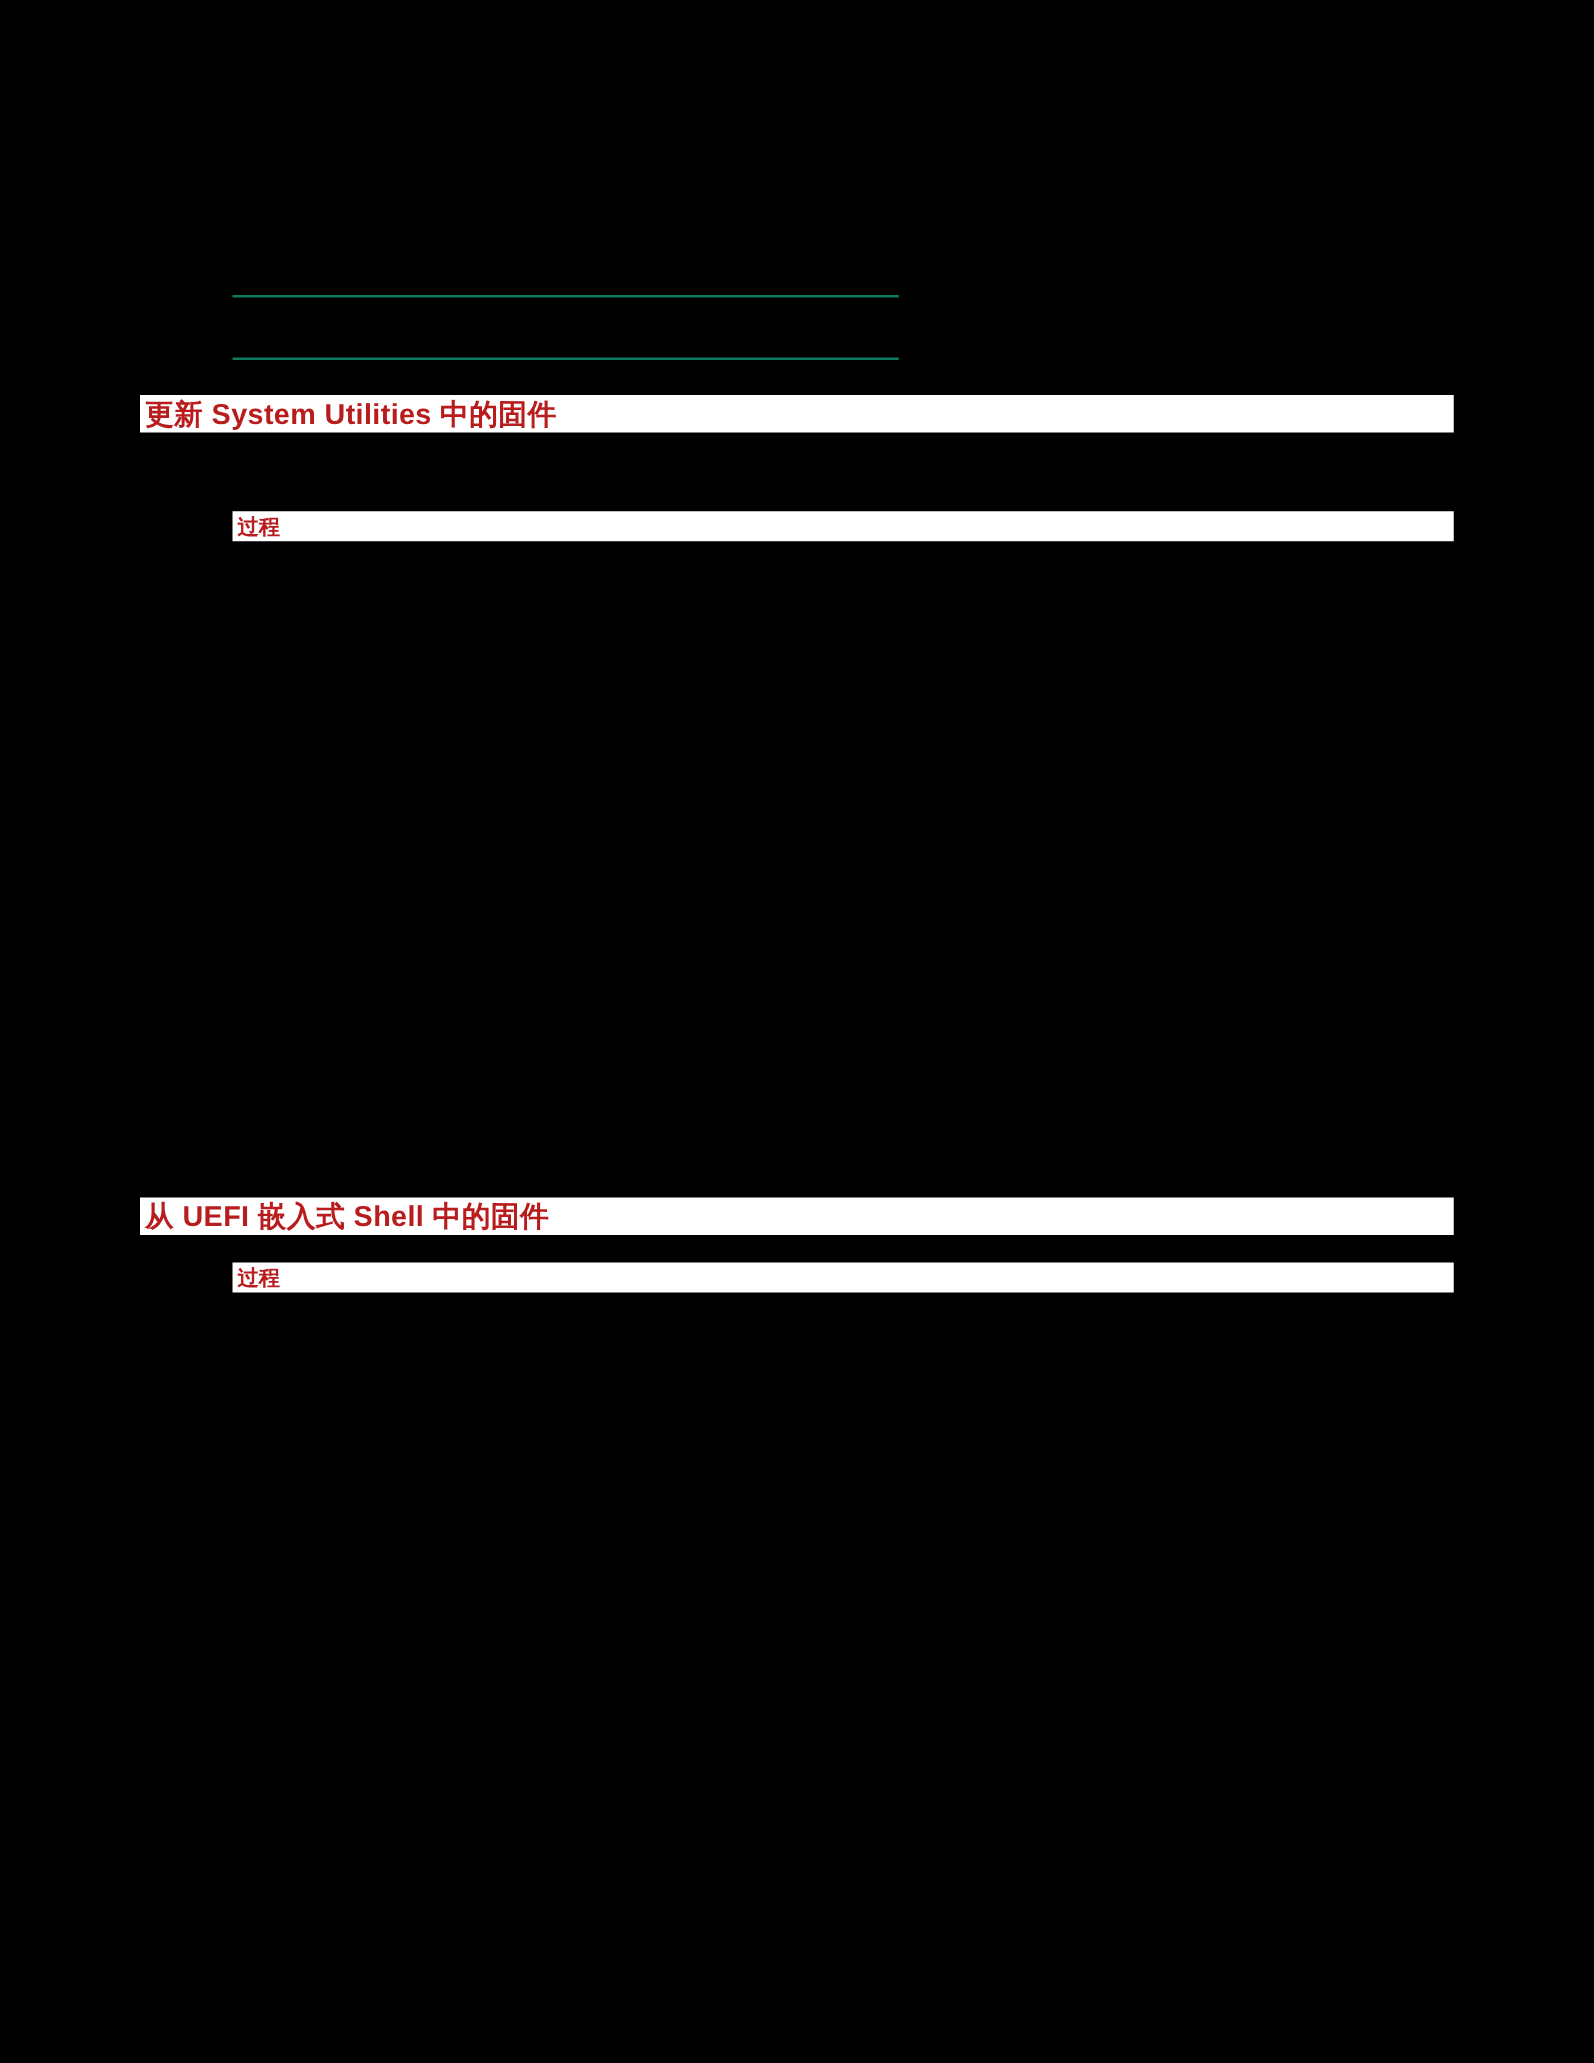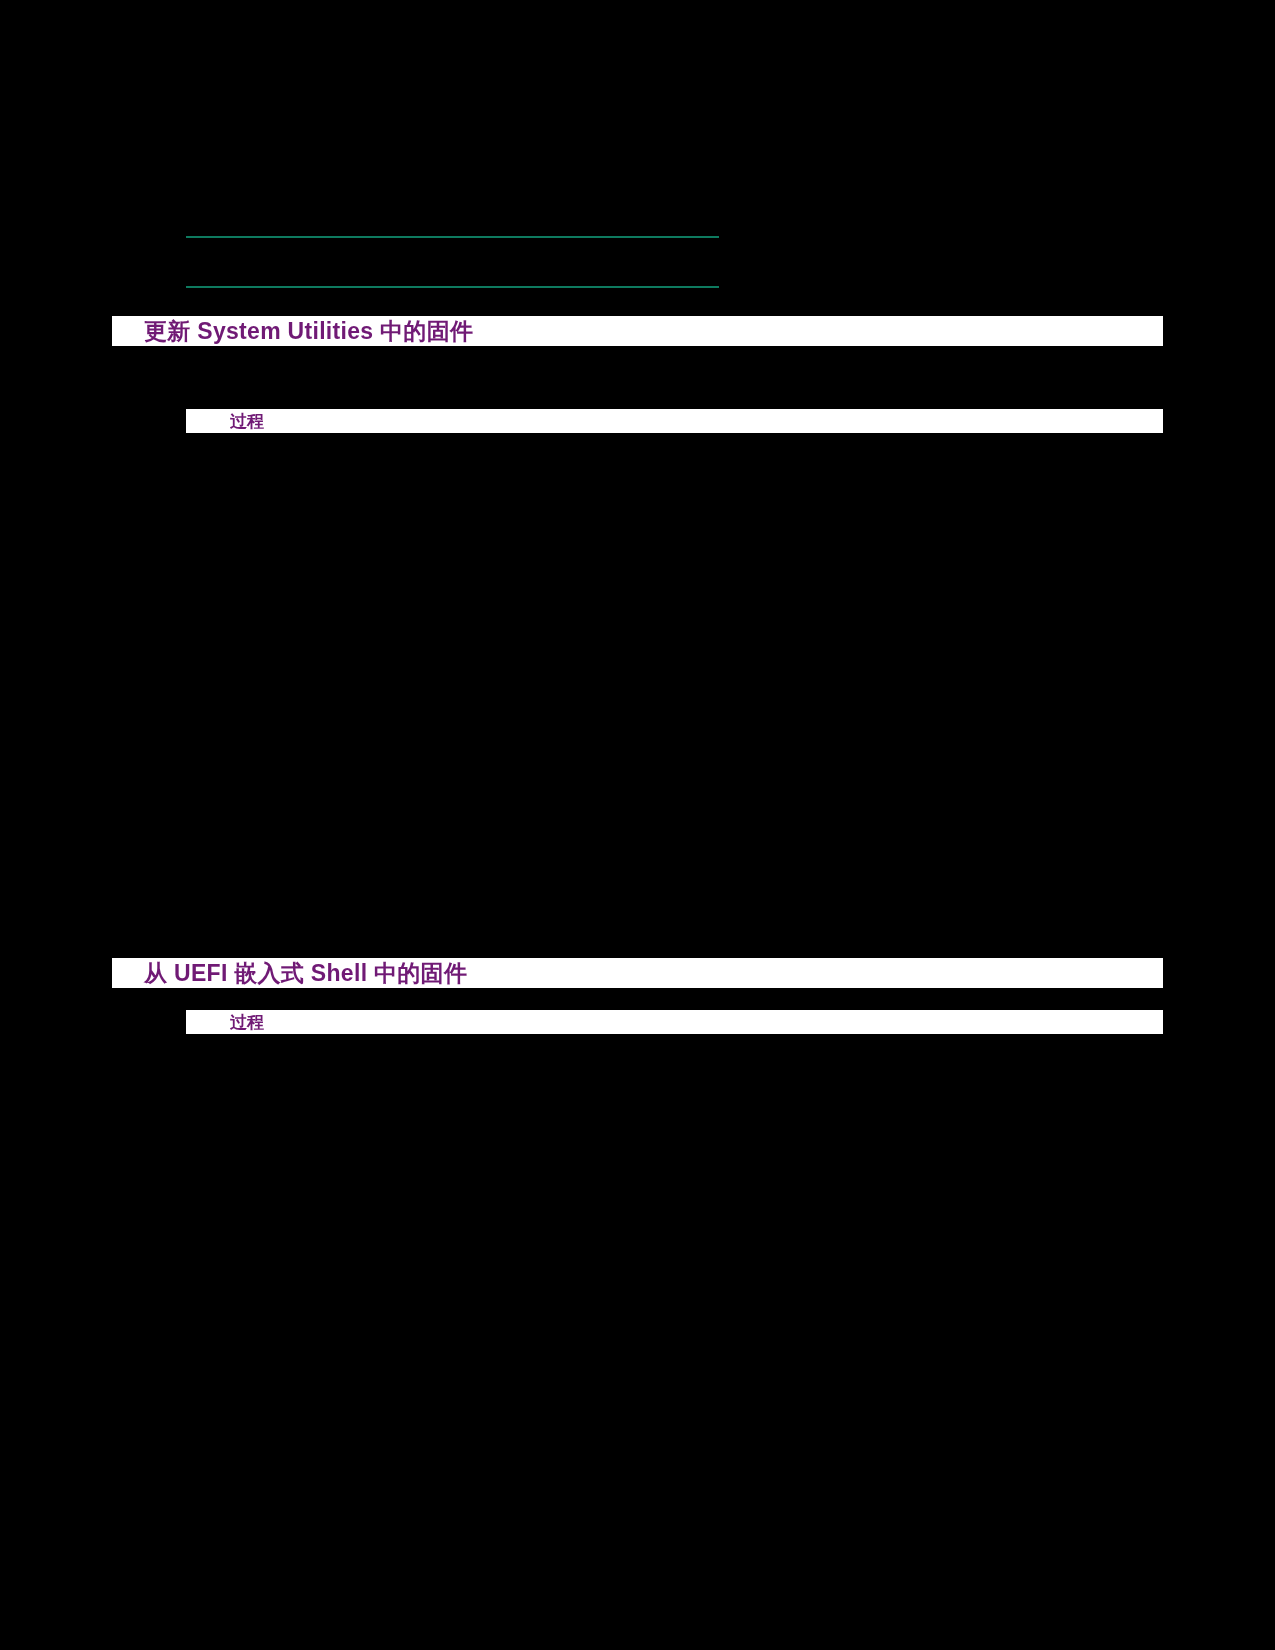--- a/index.html
+++ b/index.html
@@ -26,42 +26,41 @@
 
   
   .banner {
     position: absolute;
     background: #ffffff;
     display: flex;
     align-items: center;
     box-sizing: border-box;
   }
   .banner span {
-    color: #701a75;
+    color: #b91c1c;
     white-space: nowrap;
-    margin-left: 28px;
   }
 
   .banner-h1 {
     left: 112px;
     width: 1051px;
     height: 30px;
     padding-left: 4px;
   }
   .banner-h1 span {
     font-size: 23px;
     font-weight: bold;
     letter-spacing: 0.3px;
   }
 
   .banner-h2 {
     left: 186px;
     width: 977px;
     height: 24px;
-    padding-left: 16px;
+    padding-left: 4px;
   }
   .banner-h2 span {
     font-size: 17px;
     font-weight: bold;
   }
 
   .pos-title-1 { top: 316px; }
   .pos-sub-1   { top: 409px; }
   .pos-title-2 { top: 958px; }
   .pos-sub-2   { top: 1010px; }

